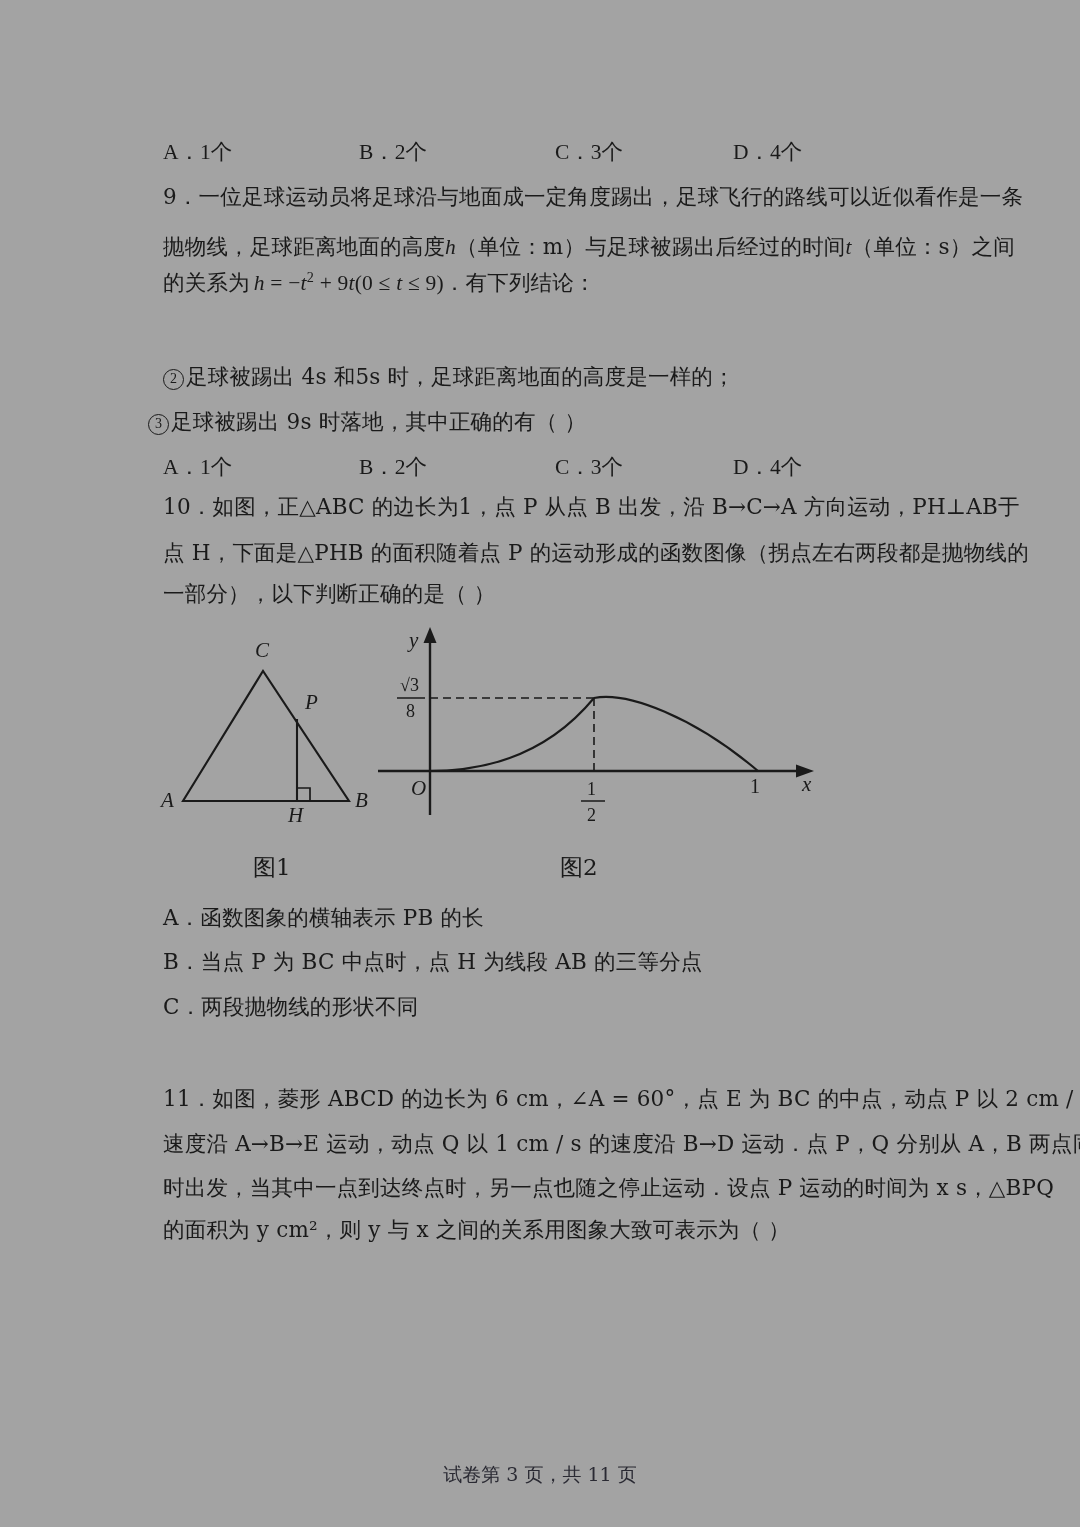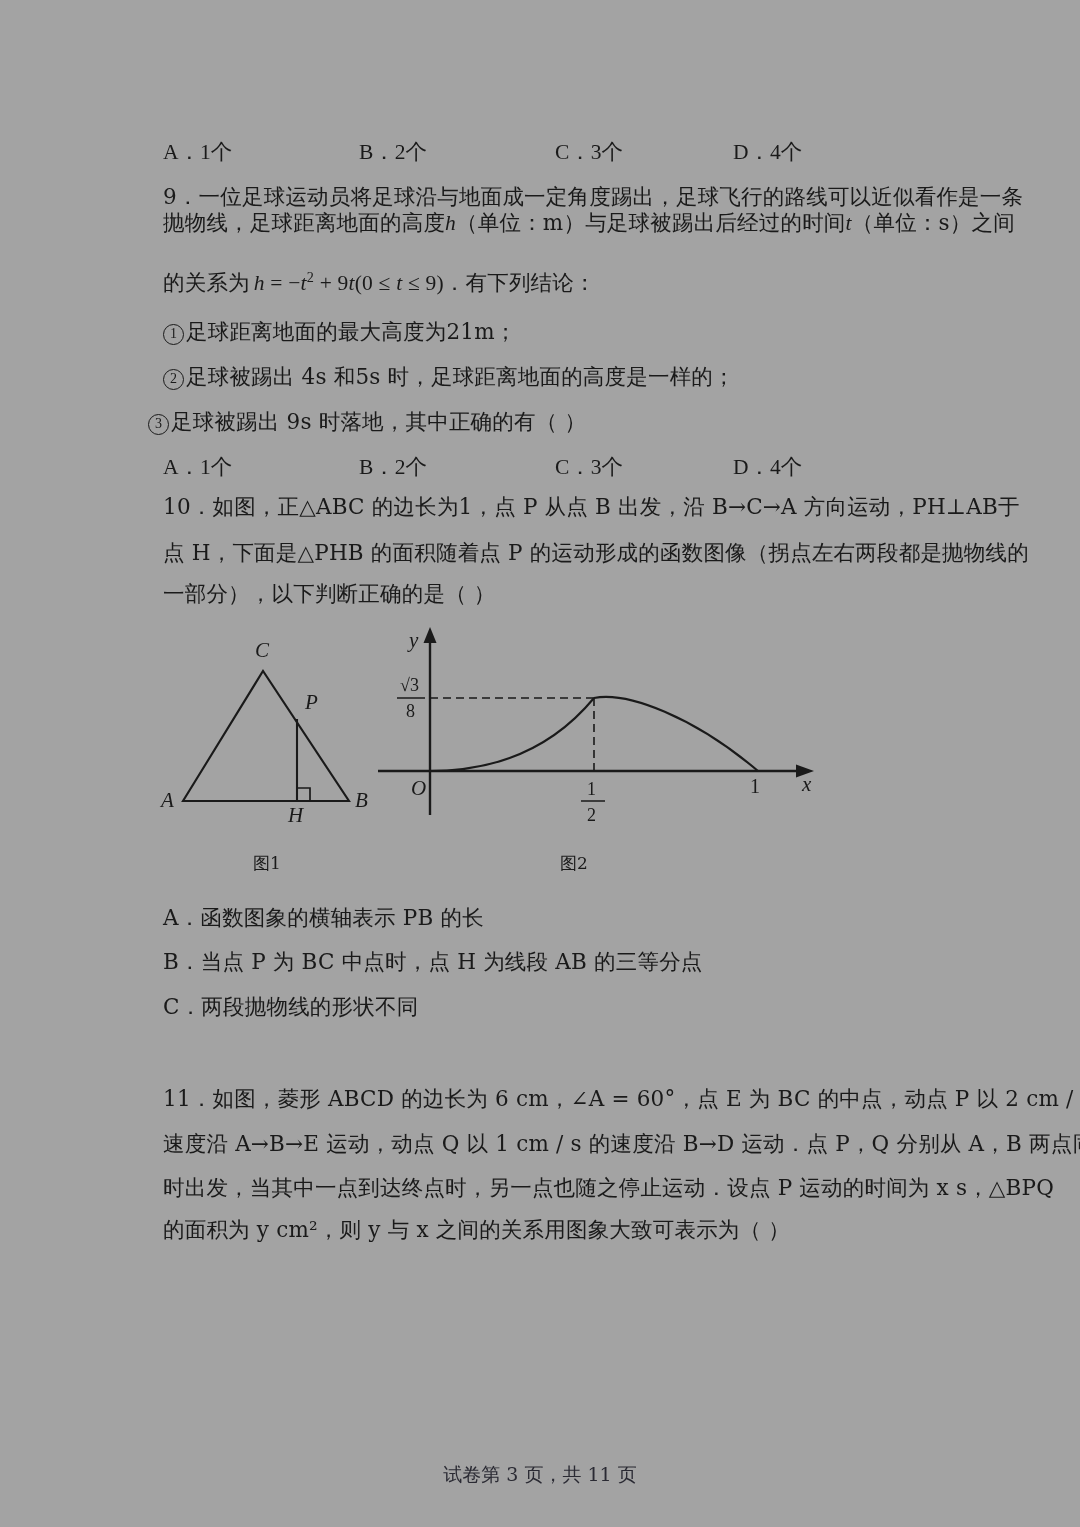--- a/index.html
+++ b/index.html
@@ -69,21 +69,21 @@
     font-size: 14px;
     margin-right: 2px;
     vertical-align: 1px;
     font-family: "Liberation Serif", serif;
   }
 
   
   .figwrap { position: absolute; }
   .figcap {
     position: absolute;
-    font-size: 17px;
+    font-size: 23px;
     font-family: "DejaVu Serif", "Liberation Serif", serif;
     white-space: nowrap;
   }
 
   
   .footer {
     position: absolute;
     left: 0;
     top: 1462px;
     width: 1080px;
@@ -104,31 +104,28 @@
     <span class="o-a">A．1个</span>
     <span class="o-b">B．2个</span>
     <span class="o-c">C．3个</span>
     <span class="o-d">D．4个</span>
   </div>
 
   <div class="line cn" style="left:163px; top:186px;">
     <span>9．一位足球运动员将足球沿与地面成一定角度踢出，足球飞行的路线可以近似看作是一条</span>
   </div>
 
-  <div class="line cn" style="left:163px; top:212px;">
+  <div class="line cn" style="left:163px; top:236px;">
     <span>抛物线，足球距离地面的高度</span><span class="mi">h</span><span>（单位：m）与足球被踢出后经过的时间</span><span class="mi">t</span><span>（单位：s）之间</span>
   </div>
 
   <div class="line cn" style="left:163px; top:270px;">
     <span>的关系为</span><span class="mi" style="margin-left:4px;">h</span><span style="font-family:'Liberation Serif',serif;"> = −</span><span class="mi">t</span><span class="sup" style="font-family:'Liberation Serif',serif;">2</span><span style="font-family:'Liberation Serif',serif;"> + 9</span><span class="mi">t</span><span style="font-family:'Liberation Serif',serif;">(0 ≤ </span><span class="mi">t</span><span style="font-family:'Liberation Serif',serif;"> ≤ 9)</span><span>．有下列结论：</span>
   </div>
 
-  <div class="line cn" style="left:163px; top:321px;">
-    <span class="circ">1</span><span>足球距离地面的最大高度为21m；</span>
-  </div>
 
   <div class="line cn" style="left:163px; top:366px;">
     <span class="circ">2</span><span>足球被踢出 4s 和5s 时，足球距离地面的高度是一样的；</span>
   </div>
 
   <div class="line cn" style="left:148px; top:411px;">
     <span class="circ">3</span><span>足球被踢出 9s 时落地，其中正确的有（   ）</span>
   </div>
 
   <div class="optrow" style="top:452px;">

